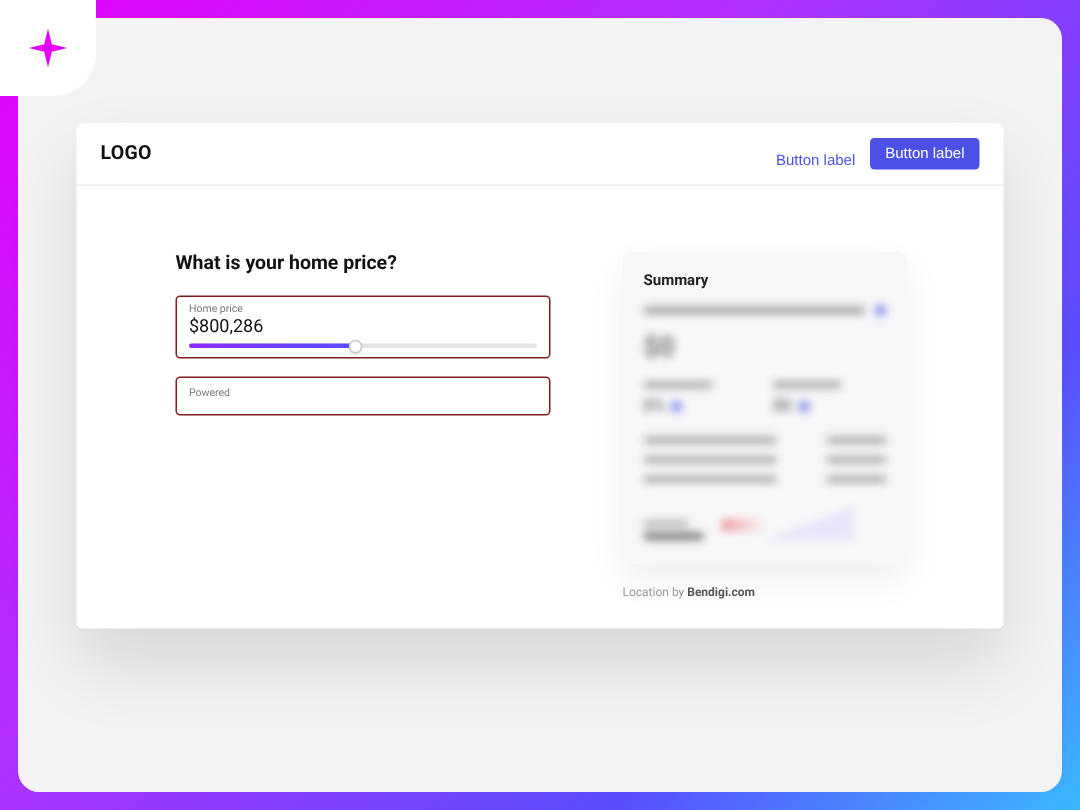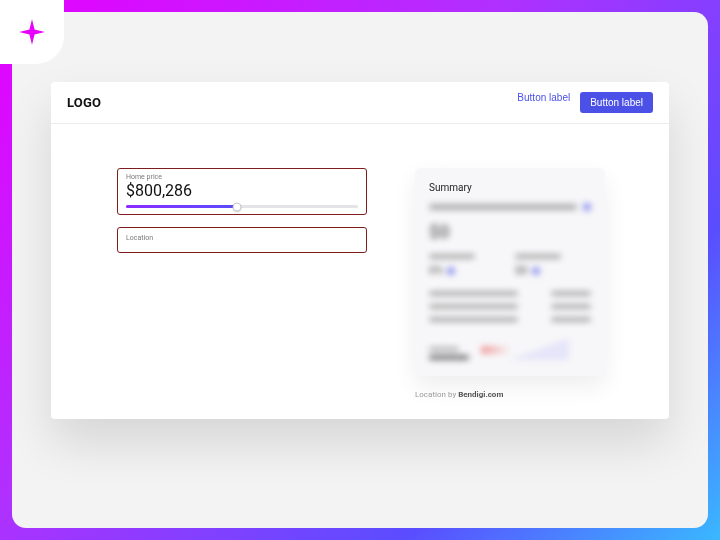--- a/index.html
+++ b/index.html
@@ -4,40 +4,40 @@
 <style>
   * { box-sizing: border-box; margin: 0; padding: 0; }
   html, body { width: 720px; height: 540px; font-family: -apple-system, BlinkMacSystemFont, "Segoe UI", Roboto, Arial, sans-serif; }
   body { background: linear-gradient(135deg, #e500ff 0%, #b030ff 40%, #5a4dff 75%, #3ab8ff 100%); padding: 12px; position: relative; }
   .notch { position: absolute; top: 0; left: 0; width: 64px; height: 64px; background: #fff; border-bottom-right-radius: 28px; display: flex; align-items: center; justify-content: center; }
   .notch svg { width: 28px; height: 28px; }
   .workspace { width: 100%; height: 100%; background: #f3f3f3; border-radius: 14px; padding: 70px 28px 28px 28px; }
   .card { width: 618px; margin: 0 auto; background: #fff; border-radius: 4px; box-shadow: 0 24px 48px rgba(0,0,0,0.12); overflow: hidden; }
   .card-header { display: flex; align-items: center; justify-content: space-between; padding: 10px 16px; border-bottom: 1px solid #ececec; }
   .logo { font-weight: 700; font-size: 13px; letter-spacing: 0.2px; color: #111; }
-  .header-actions { display: flex; align-items: flex-start; gap: 10px; }
+  .header-actions { display: flex; align-items: flex-end; gap: 10px; }
   .link-btn { background: none; border: none; color: #4b51e6; font-size: 10px; cursor: pointer; }
   .primary-btn { background: #4b51e6; color: #fff; border: none; border-radius: 3px; font-size: 10px; padding: 5px 10px; cursor: pointer; }
   .card-body { display: flex; padding: 44px 36px 20px 66px; gap: 48px; }
   .left { width: 250px; }
   .heading { font-size: 13px; font-weight: 700; color: #111; margin-bottom: 14px; }
   .field { border: 1px solid #7f1d1d; border-radius: 3px; margin-bottom: 12px; }
   .field-label { font-size: 7px; color: #7a7a7a; padding: 4px 8px 0 8px; display: block; }
-  .field-value { font-size: 16px; color: #111; padding: 0 8px 5px 8px; display: block; }
+  .field-value { font-size: 12px; color: #111; padding: 0 8px 5px 8px; display: block; }
   .slider-wrap { padding: 0 8px 6px 8px; }
   .slider-track { position: relative; height: 3px; background: #e4e4e8; border-radius: 2px; }
   .slider-fill { position: absolute; left: 0; top: 0; height: 100%; width: 48%; background: linear-gradient(90deg, #8a2cff, #5a4dff); border-radius: 2px; }
   .slider-thumb { position: absolute; top: 50%; left: 48%; width: 9px; height: 9px; background: #fff; border: 1px solid #c8c8ce; border-radius: 50%; transform: translate(-50%, -50%); box-shadow: 0 1px 2px rgba(0,0,0,0.15); }
   .location-field { height: 26px; }
   .location-field .field-label { padding-top: 6px; }
   .actions { display: flex; justify-content: flex-end; margin-top: 24px; }
   .next-btn { background: #4b51e6; color: #fff; border: none; border-radius: 3px; font-size: 10px; font-weight: 600; padding: 7px 14px; cursor: pointer; }
   .right { width: 190px; }
   .summary { background: #f7f7f9; border-radius: 6px; padding: 14px 14px 16px 14px; box-shadow: 0 10px 24px rgba(0,0,0,0.07); }
-  .summary-title { font-size: 10px; font-weight: 400; color: #222; margin-bottom: 10px; }
+  .summary-title { font-size: 10px; font-weight: 700; color: #222; margin-bottom: 10px; }
   .blur-area { filter: blur(3px); opacity: 0.6; pointer-events: none; }
   .blur-row { display: flex; align-items: center; gap: 6px; margin-bottom: 10px; }
   .blur-label { height: 6px; background: #7b7b7b; border-radius: 3px; flex: 1; }
   .blur-dot { width: 8px; height: 8px; background: #4b51e6; border-radius: 50%; margin-left: auto; }
   .blur-big { font-size: 18px; font-weight: 700; color: #222; margin-bottom: 12px; }
   .two-col { display: flex; gap: 10px; margin-bottom: 14px; }
   .two-col > div { flex: 1; }
   .mini-label { height: 5px; width: 60%; background: #7b7b7b; border-radius: 3px; margin-bottom: 5px; }
   .mini-val { font-size: 11px; font-weight: 700; color: #222; display: flex; align-items: center; gap: 4px; }
   .mini-val .blur-dot { margin-left: 0; }
@@ -70,34 +70,35 @@
       <div class="logo">LOGO</div>
       <div class="header-actions">
         <button class="link-btn">Button label</button>
         <button class="primary-btn">Button label</button>
       </div>
     </div>
 
     <div class="card-body">
 
       <div class="left">
+        <h2 class="heading">What is your home price?</h2>
 
         <div class="field">
           <span class="field-label">Home price</span>
           <span class="field-value">$800,286</span>
           <div class="slider-wrap">
             <div class="slider-track">
               <div class="slider-fill"></div>
               <div class="slider-thumb"></div>
             </div>
           </div>
         </div>
 
         <div class="field location-field">
-          <span class="field-label">Location</span>
+          <span class="field-label">Powered</span>
         </div>
 
       </div>
 
       <div class="right">
         <div class="summary">
           <div class="summary-title">Summary</div>
 
           <div class="blur-area">
             <div class="blur-row">

